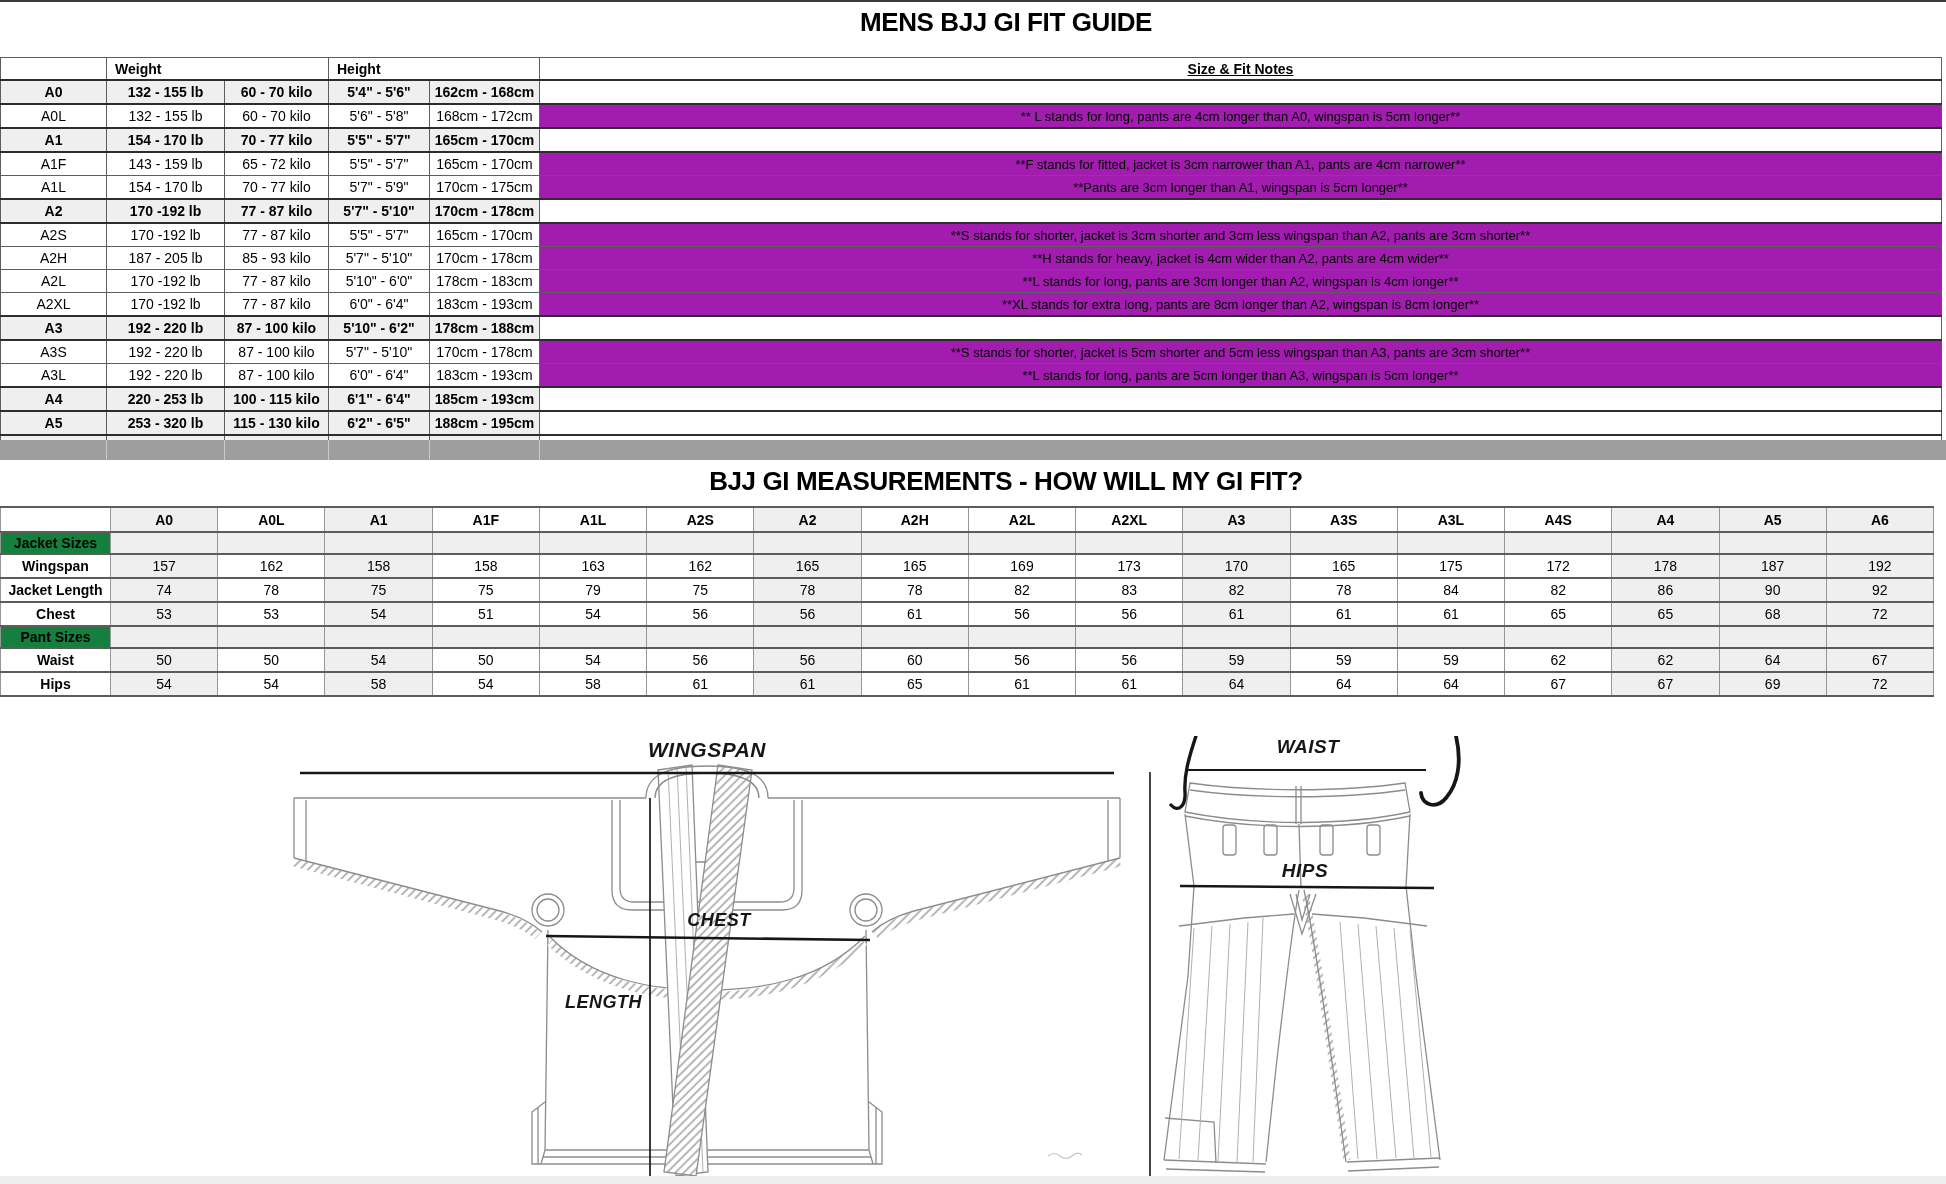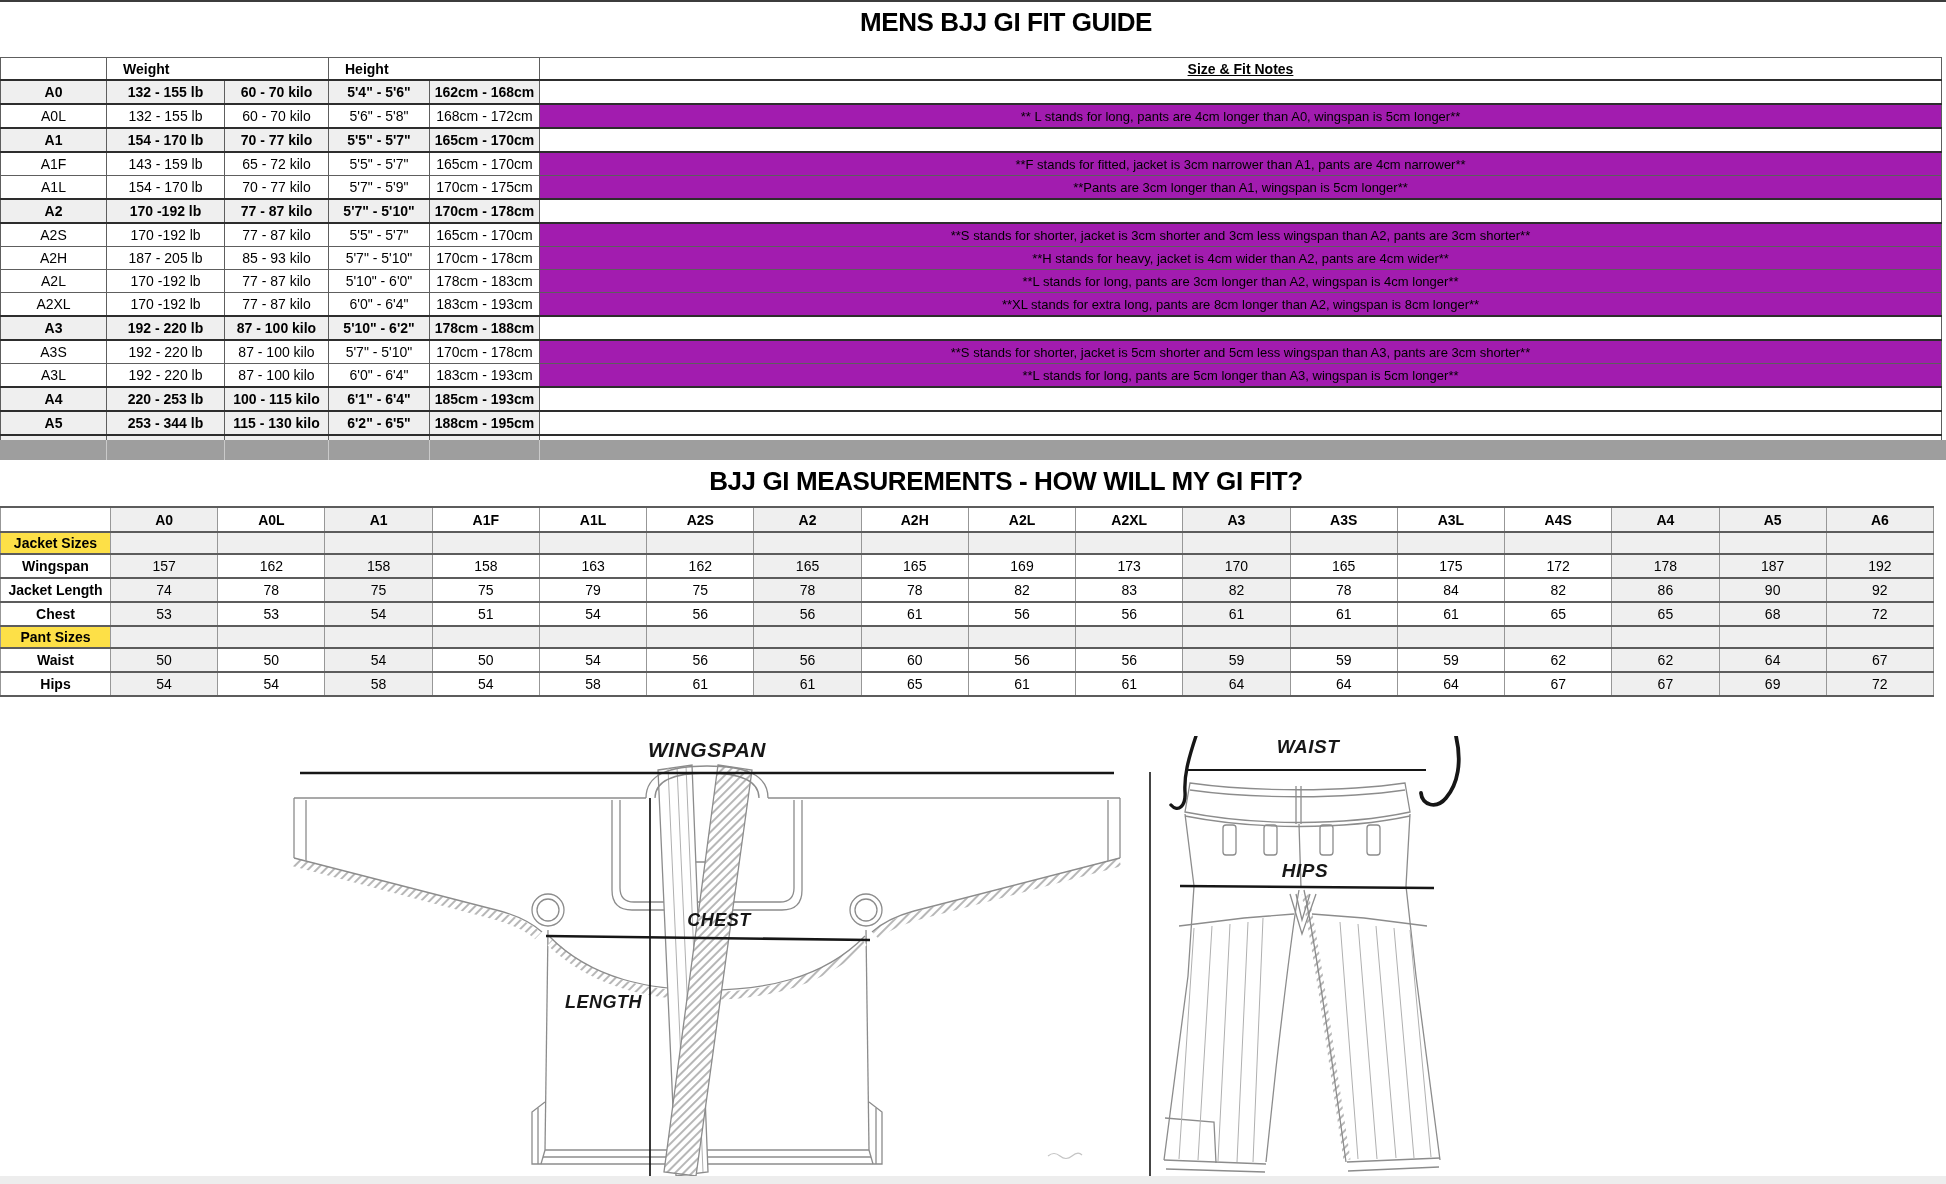--- a/index.html
+++ b/index.html
@@ -10,41 +10,41 @@
              font-size:26px;font-weight:bold;letter-spacing:-0.4px;margin-left:33px;}
   #title1{top:7px;}
   #title2{top:466px;}
 
   
   table{border-collapse:collapse;table-layout:fixed;}
   .t1{position:absolute;top:57px;left:0;width:1942px;}
   .t1 th,.t1 td{border:1px solid #5e5e5e;font-size:14px;padding:0 4px;
                 white-space:nowrap;overflow:hidden;height:22px;text-align:center;}
   .t1 thead th{height:21px;background:#fff;}
-  .t1 .h-left{text-align:left;font-weight:bold;padding-left:16px;}
+  .t1 .h-left{text-align:left;font-weight:bold;padding-left:8px;}
   .t1 .h-center{text-align:center;font-weight:bold;text-decoration:underline;}
   .t1 td.notes-cell{font-size:13px;font-weight:normal;background:#a21caf;}
   .t1 tr.std td{background:#efefef;font-weight:bold;
                 border-top:2px solid #2d2d2d;border-bottom:2px solid #2d2d2d;}
   .t1 tr.std td.notes-cell{background:#fff;font-weight:normal;}
 
   
   .band{position:absolute;top:440px;left:0;width:1946px;height:20px;background:#9e9e9e;}
   .band span{position:absolute;top:0;width:1px;height:20px;background:rgba(255,255,255,.45);}
 
   
   .t2{position:absolute;top:506px;left:0;width:1934px;}
   .t2 th,.t2 td{border-left:1px solid #979797;border-right:1px solid #979797;
                 border-top:2px solid #5c5c5c;border-bottom:2px solid #5c5c5c;
                 font-size:14px;text-align:center;padding:0;height:22px;}
   .t2 thead th{height:23px;font-weight:bold;background:#fff;}
   .t2 td.lbl{font-weight:bold;background:#fff;}
   .t2 .shade{background:#efefef;}
   .t2 tr.sec td{background:#efefef;height:20px;}
-  .t2 tr.sec td.lbl{background:#fde047;}
+  .t2 tr.sec td.lbl{background:#15803d;}
 
   
   .jacket-svg{position:absolute;left:292px;top:740px;}
   .pants-svg{position:absolute;left:1144px;top:736px;}
   .dlabel{font-family:"Liberation Sans",sans-serif;font-weight:bold;font-style:italic;
           fill:#161616;letter-spacing:.5px;}
   .bottom-strip{position:absolute;left:0;bottom:0;width:1946px;height:8px;background:#ededed;}
 </style>
 </head>
 <body>
@@ -178,21 +178,21 @@
       <tr class="std">
         <td>A4</td>
         <td>220 - 253 lb</td>
         <td>100 - 115 kilo</td>
         <td>6'1" - 6'4"</td>
         <td>185cm - 193cm</td>
         <td class="notes-cell"></td>
       </tr>
       <tr class="std">
         <td>A5</td>
-        <td>253 - 344 lb</td>
+        <td>253 - 320 lb</td>
         <td>115 - 130 kilo</td>
         <td>6'2" - 6'5"</td>
         <td>188cm - 195cm</td>
         <td class="notes-cell"></td>
       </tr>
       <tr class="std">
         <td>A6</td>
         <td>287 - 320 lb</td>
         <td>130 - 145 kilo</td>
         <td>6'4" - 6'7"</td>

